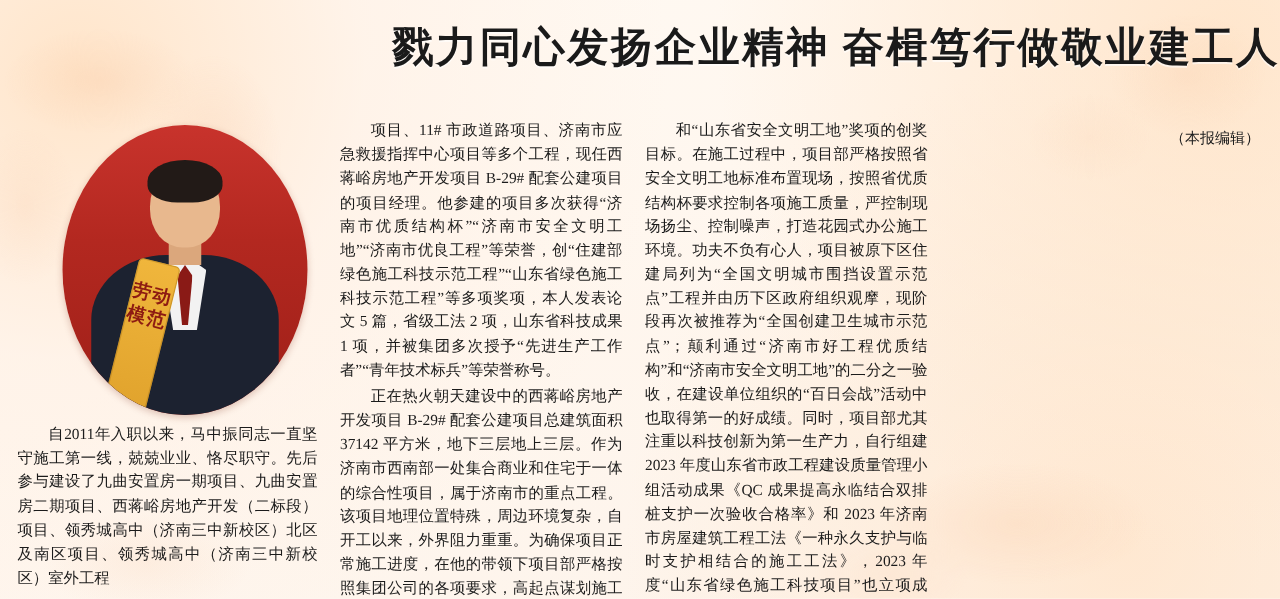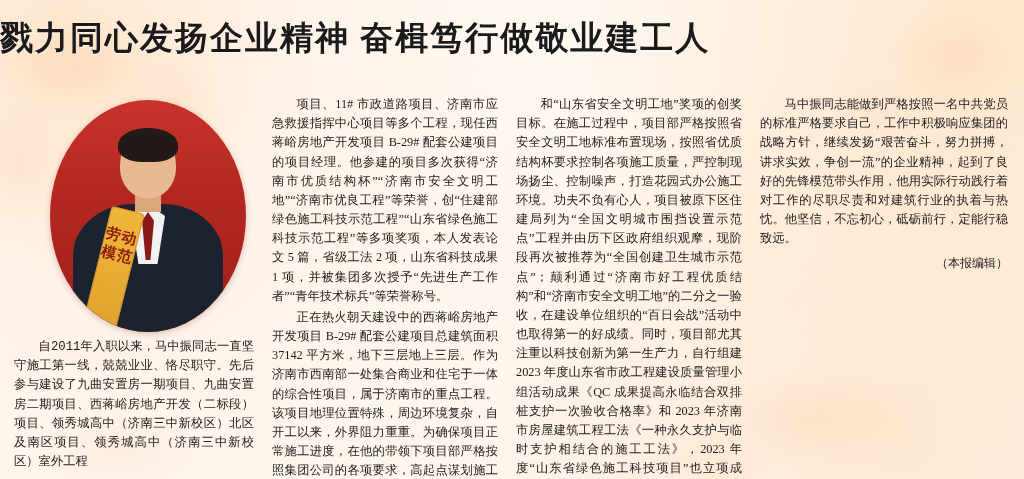--- a/index.html
+++ b/index.html
@@ -65,21 +65,21 @@
     height: 180px;
     background:
       radial-gradient(ellipse 120px 60px at 45% 45%, rgba(246,192,150,0.3) 0%, rgba(246,192,150,0) 70%);
   }
 
   .headline {
     position: absolute;
     top: 16px;
     left: 0;
     width: 1024px;
-    text-align: left;
+    text-align: right;
     font-family: "Liberation Serif", "DejaVu Serif", serif;
     font-weight: bold;
     font-size: 33px;
     letter-spacing: 2px;
     color: #1a1a1a;
     text-shadow: 0 1px 0 rgba(255,255,255,0.6);
   }
   .subheadline {
     position: absolute;
     top: 66px;
@@ -222,21 +222,20 @@
 
   .caption {
     position: absolute;
     left: 0;
     top: 243px;
     width: 240px;
     font-size: 12.3px;
     line-height: 1.56;
     text-align: justify;
     color: #1b1b1b;
-    font-family: Liberation Mono, monospace;
   }
   .caption p { margin: 0; text-indent: 2em; }
 
   .byline {
     text-align: right;
     margin-top: 6px;
     font-size: 12px;
   }
 </style>
 </head>
@@ -276,18 +275,17 @@
       <p>项目、11# 市政道路项目、济南市应急救援指挥中心项目等多个工程，现任西蒋峪房地产开发项目 B-29# 配套公建项目的项目经理。他参建的项目多次获得“济南市优质结构杯”“济南市安全文明工地”“济南市优良工程”等荣誉，创“住建部绿色施工科技示范工程”“山东省绿色施工科技示范工程”等多项奖项，本人发表论文 5 篇，省级工法 2 项，山东省科技成果 1 项，并被集团多次授予“先进生产工作者”“青年技术标兵”等荣誉称号。</p>
       <p>正在热火朝天建设中的西蒋峪房地产开发项目 B-29# 配套公建项目总建筑面积 37142 平方米，地下三层地上三层。作为济南市西南部一处集合商业和住宅于一体的综合性项目，属于济南市的重点工程。该项目地理位置特殊，周边环境复杂，自开工以来，外界阻力重重。为确保项目正常施工进度，在他的带领下项目部严格按照集团公司的各项要求，高起点谋划施工方案、高标准过程控制、高质量落实各项制度及方案。在项目推备阶段即明确了确保“济南市好工程”荣誉，争创“山东省优质结构杯”</p>
     </div>
 
     <div class="col col-3">
       <p>和“山东省安全文明工地”奖项的创奖目标。在施工过程中，项目部严格按照省安全文明工地标准布置现场，按照省优质结构杯要求控制各项施工质量，严控制现场扬尘、控制噪声，打造花园式办公施工环境。功夫不负有心人，项目被原下区住建局列为“全国文明城市围挡设置示范点”工程并由历下区政府组织观摩，现阶段再次被推荐为“全国创建卫生城市示范点”；颠利通过“济南市好工程优质结构”和“济南市安全文明工地”的二分之一验收，在建设单位组织的“百日会战”活动中也取得第一的好成绩。同时，项目部尤其注重以科技创新为第一生产力，自行组建 2023 年度山东省市政工程建设质量管理小组活动成果《QC 成果提高永临结合双排桩支护一次验收合格率》和 2023 年济南市房屋建筑工程工法《一种永久支护与临时支护相结合的施工工法》，2023 年度“山东省绿色施工科技项目”也立项成功。</p>
 
     </div>
 
     <div class="col col-4">
-      <p>马中振同志能做到严格按照一名中共党员的标准严格要求自己，工作中积极响应集团的战略方针，继续发扬“艰苦奋斗，努力拼搏，讲求实效，争创一流”的企业精神，起到了良好的先锋模范带头作用，他用实际行动践行着对工作的尽职尽责和对建筑行业的执着与热忱。他坚信，不忘初心，砥砺前行，定能行稳致远。</p>
       <div class="byline">（本报编辑）</div>
     </div>
 
   </div>
 </div>
 
 </body></html>

